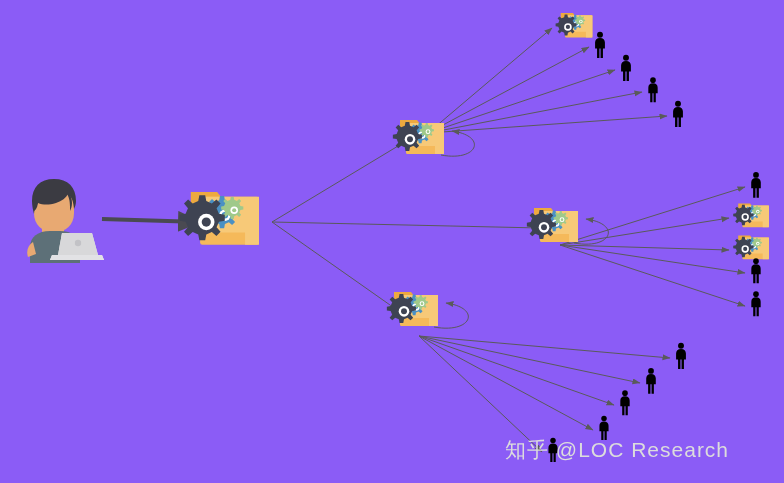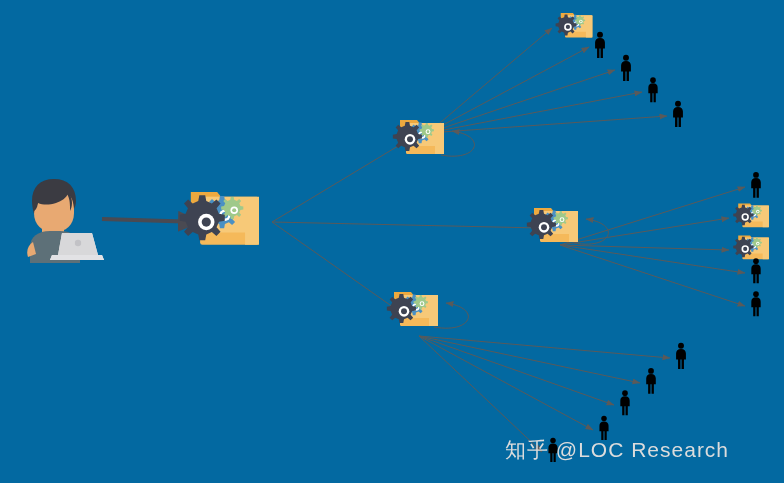--- a/index.html
+++ b/index.html
@@ -1,18 +1,18 @@
 <!DOCTYPE html>
 <html><head>
 <meta charset="utf-8">
 <style>
   html,body{margin:0;padding:0;background:#ffffff;}
   body{width:784px;height:483px;overflow:hidden;
        font-family:"Liberation Sans","DejaVu Sans",sans-serif;}
-  #stage{position:relative;width:784px;height:483px;background:#0369a1;}
+  #stage{position:relative;width:784px;height:483px;background:#8b5cf6;}
   #edges{position:absolute;left:0;top:0;width:784px;height:483px;}
   .node{position:absolute;transform:translate(-50%,-50%);}
   .watermark{position:absolute;left:505px;top:436px;
              font-size:21px;color:#dcdcdc;letter-spacing:1px;
              white-space:nowrap;user-select:none;}
   .wm-cjk{font-family:"DejaVu Sans",sans-serif;}
 </style>
 </head>
 <body>
 

